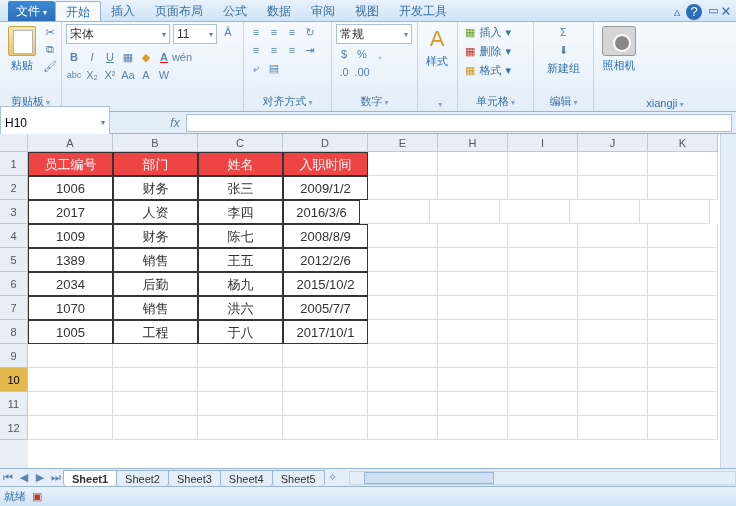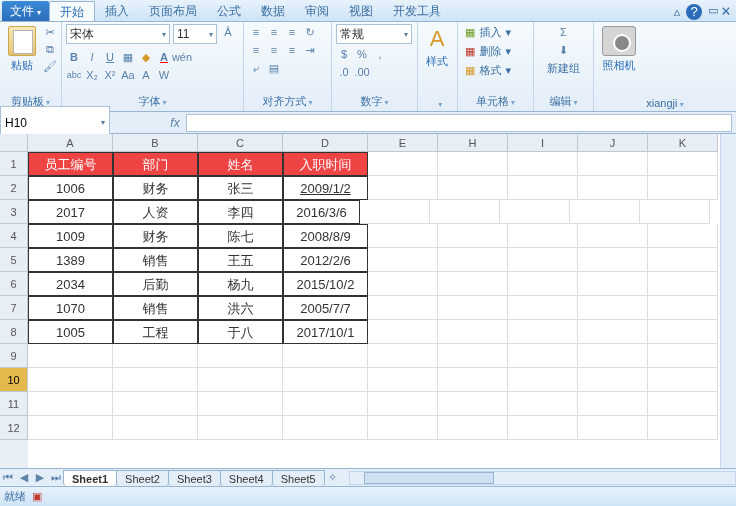--- a/index.html
+++ b/index.html
@@ -1,18 +1,18 @@
 <!DOCTYPE html>
 <html><head>
 <meta charset="utf-8">
 <style>
 * { margin: 0; padding: 0; box-sizing: border-box; font-family: "Microsoft YaHei", SimSun, Arial, sans-serif; }
 body { width: 736px; height: 506px; background: #fff; overflow: hidden; font-size: 12px; display: flex; flex-direction: column; }
 .tabbar { height: 22px; background: linear-gradient(#e8f2fb,#cfe4f7); display: flex; align-items: flex-end; border-bottom: 1px solid #9ab5d3; position: relative; }
-.tab-file { background: linear-gradient(#3b8bd8,#2b6db8); color: #fff; height: 20px; padding: 0 8px; line-height: 20px; border-radius: 2px 2px 0 0; margin-left: 2px; cursor: pointer; }
+.tab-file { background: linear-gradient(#3b8bd8,#2b6db8); color: #fff; height: 20px; padding: 0 8px; line-height: 20px; border-radius: 2px 2px 0 0; margin-left: 8px; cursor: pointer; }
 .tab-file::after { content: "▾"; font-size: 8px; margin-left: 3px; }
 .tab { height: 20px; padding: 0 10px; line-height: 20px; color: #3b6fa3; cursor: pointer; }
 .tab.active { background: #f5fafd; border: 1px solid #9ab5d3; border-bottom: none; border-radius: 2px 2px 0 0; color: #2b6db8; font-weight: 400; }
 .tabbar-right { margin-left: auto; display: flex; gap: 6px; padding-right: 6px; align-items: center; color: #3b6fa3; }
 .tabbar-right span { cursor: pointer; font-size: 13px; }
 .help-circle { width: 16px; height: 16px; border-radius: 50%; background: #2b6db8; color: #fff; text-align: center; line-height: 16px; font-size: 11px; }
 .ribbon { height: 90px; background: linear-gradient(#f5fafd,#e4eef9); border-bottom: 1px solid #9ab5d3; display: flex; }
 .rgroup { border-right: 1px solid #c4d6eb; display: flex; flex-direction: column; padding: 2px 4px 0 4px; }
 .rgroup-body { flex: 1; display: flex; align-items: flex-start; gap: 2px; }
 .rgroup-label { text-align: center; font-size: 11px; color: #3b6fa3; padding-bottom: 2px; }
@@ -134,21 +134,20 @@
       </div>
       <div class="btnrow">
         <div class="sb" style="font-size:9px">abc</div>
         <div class="sb">X₂</div>
         <div class="sb">X²</div>
         <div class="sb">Aa</div>
         <div class="sb">A</div>
         <div class="sb">W</div>
       </div>
     </div>
-    <div class="rgroup-label">字体</div>
   </div>
 
   <div class="rgroup" style="width:88px">
     <div class="rgroup-body" style="flex-direction:column;gap:2px">
       <div class="btnrow">
         <div class="sb">≡</div>
         <div class="sb">≡</div>
         <div class="sb">≡</div>
         <div class="sb">↻</div>
       </div>
@@ -275,21 +274,21 @@
             <div class="cell" style="width: 70px;"></div>
             <div class="cell" style="width: 70px;"></div>
             <div class="cell" style="width: 70px;"></div>
             <div class="cell" style="width: 70px;"></div>
             <div class="cell" style="width: 70px;"></div>
           </div>
           <div class="gridrow">
             <div class="cell data-td" style="width: 85px;">1006</div>
             <div class="cell data-td" style="width: 85px;">财务</div>
             <div class="cell data-td" style="width: 85px;">张三</div>
-            <div class="cell data-td" style="width: 85px; text-decoration: underline;">2009/1/2</div>
+            <div class="cell data-td" style="width: 85px;">2009/1/2</div>
             <div class="cell" style="width: 70px;"></div>
             <div class="cell" style="width: 70px;"></div>
             <div class="cell" style="width: 70px;"></div>
             <div class="cell" style="width: 70px;"></div>
             <div class="cell" style="width: 70px;"></div>
           </div>
           <div class="gridrow">
             <div class="cell data-td" style="width: 85px;">2017</div>
             <div class="cell data-td" style="width: 85px;">人资</div>
             <div class="cell data-td" style="width: 85px;">李四</div>

